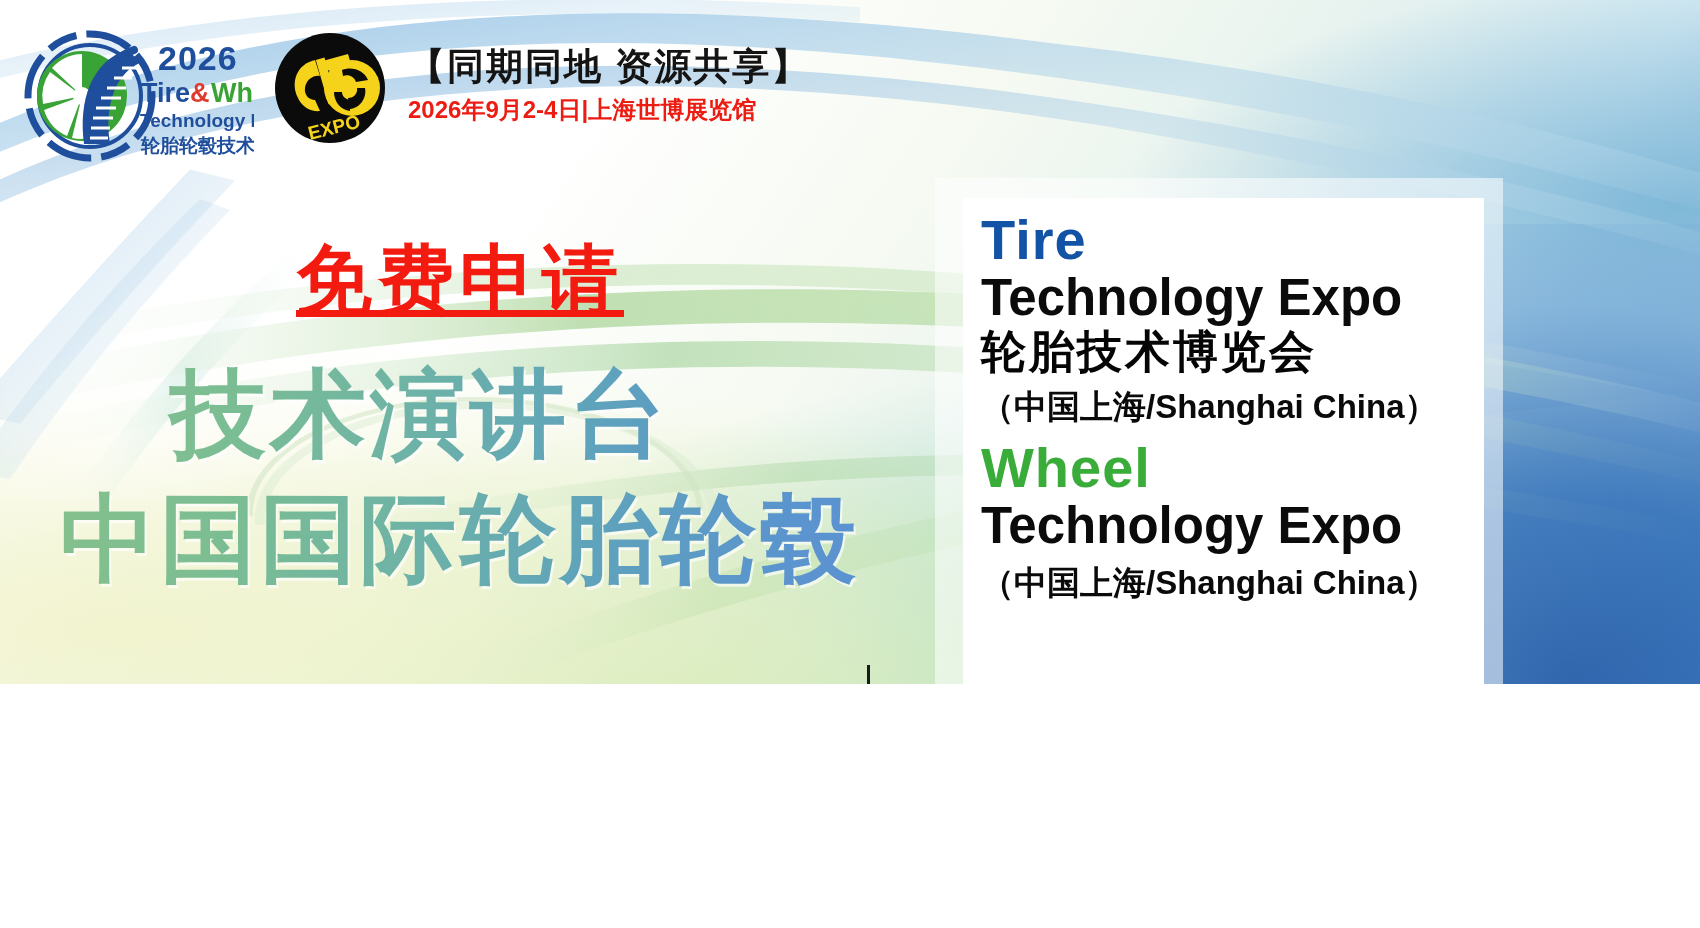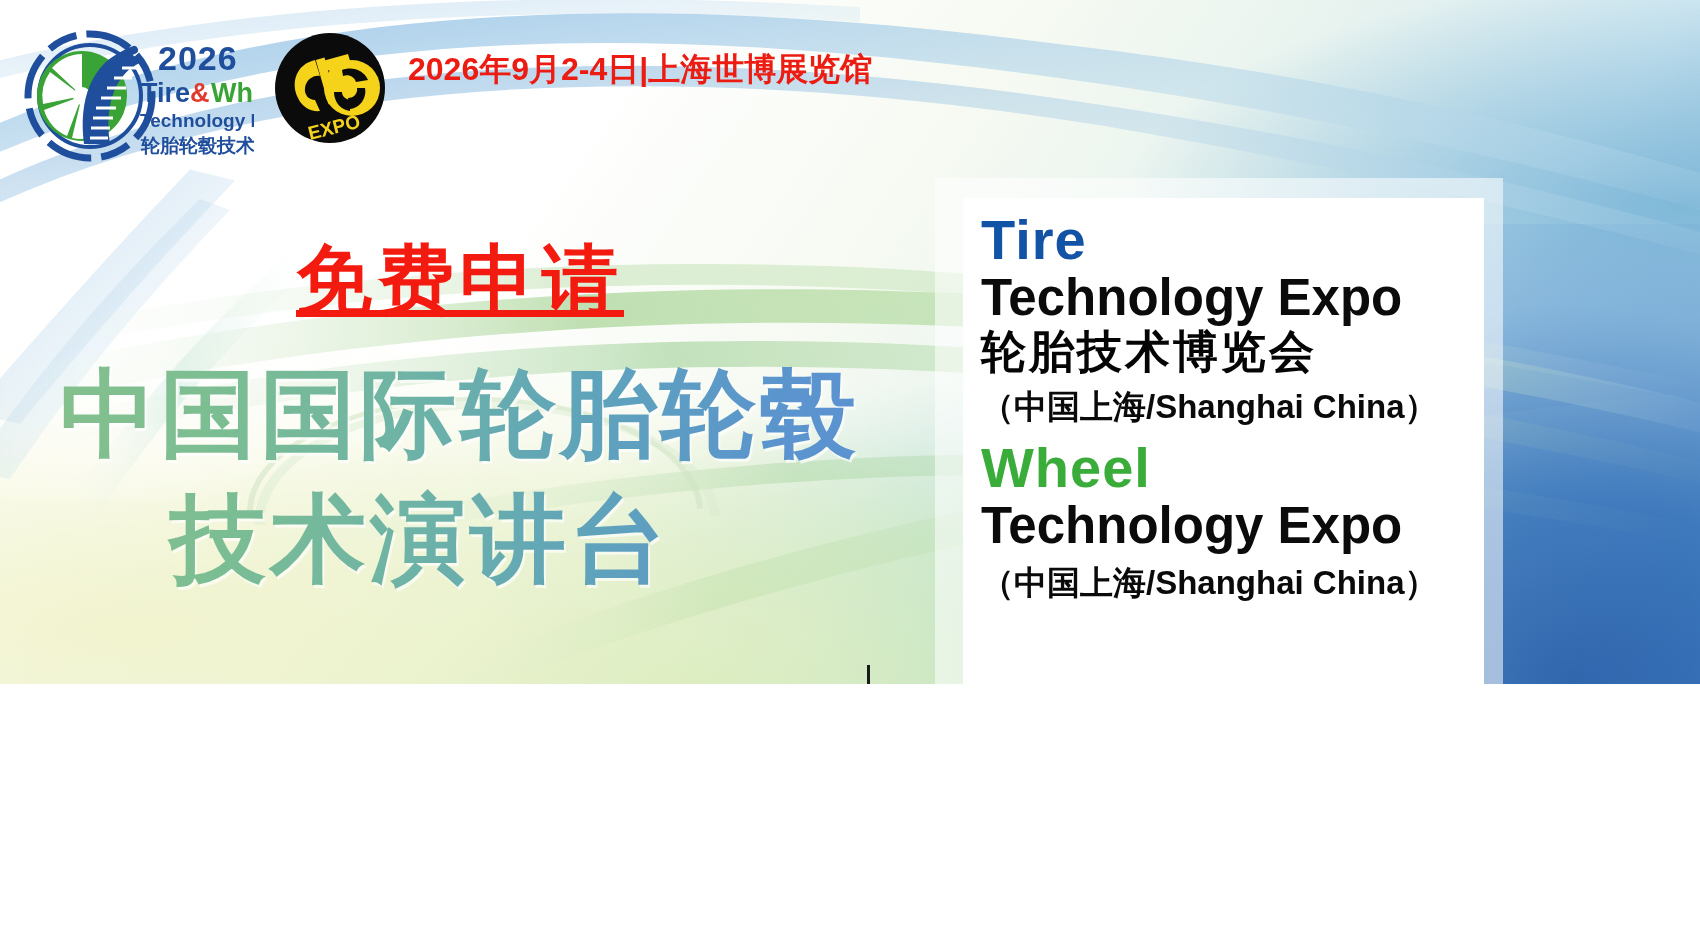--- a/index.html
+++ b/index.html
@@ -69,21 +69,21 @@
   }
   .header-line1 {
     font-size: 37px;
     font-weight: bold;
     color: #141414;
     letter-spacing: 2px;
     white-space: nowrap;
     line-height: 1.22;
   }
   .header-line2 {
-    font-size: 32px;
+    font-size: 24px;
     font-weight: bold;
     color: #ec1c13;
     letter-spacing: 0px;
     white-space: nowrap;
     line-height: 1.22;
     margin-top: 6px;
   }
 
   
   .free-apply {
@@ -333,29 +333,30 @@
         <circle cx="82" cy="58" r="28" fill="#f5d31b"></circle>
         <path d="M72,40 C82,36 94,40 98,50 L86,52 C84,46 78,44 73,46 Z" fill="#0b0b0b"></path>
         <path d="M95,58 C97,68 90,78 80,79 L78,68 C84,68 88,63 87,58 Z" fill="#0b0b0b"></path>
         <path d="M64,62 C64,72 71,80 80,81 L80,70 C75,69 72,66 72,62 Z" fill="#0b0b0b"></path>
 
         <text x="40" y="110" font-size="19" font-weight="bold" fill="#f5d31b" font-family="Liberation Sans, sans-serif" transform="rotate(-14 40 110)">EXPO</text>
       </svg>
     </div>
 
     <div class="header-text">
+      <div class="header-line1">【同期同地 资源共享】</div>
       <div class="header-line2">2026年9月2-4日|上海世博展览馆</div>
     </div>
   </div>
 
   <div class="free-apply">免费申请</div>
 
   <div class="big-title">
+    <div class="big-title-line l2">技术演讲台</div>
     <div class="big-title-line l1">中国国际轮胎轮毂</div>
-    <div class="big-title-line l2">技术演讲台</div>
   </div>
 
   <div class="stats">
     <div class="stat">
       <div class="stat-value">350+</div>
     </div>
     <div class="stat-divider"></div>
   </div>
 
   <div class="right-frame"></div>

